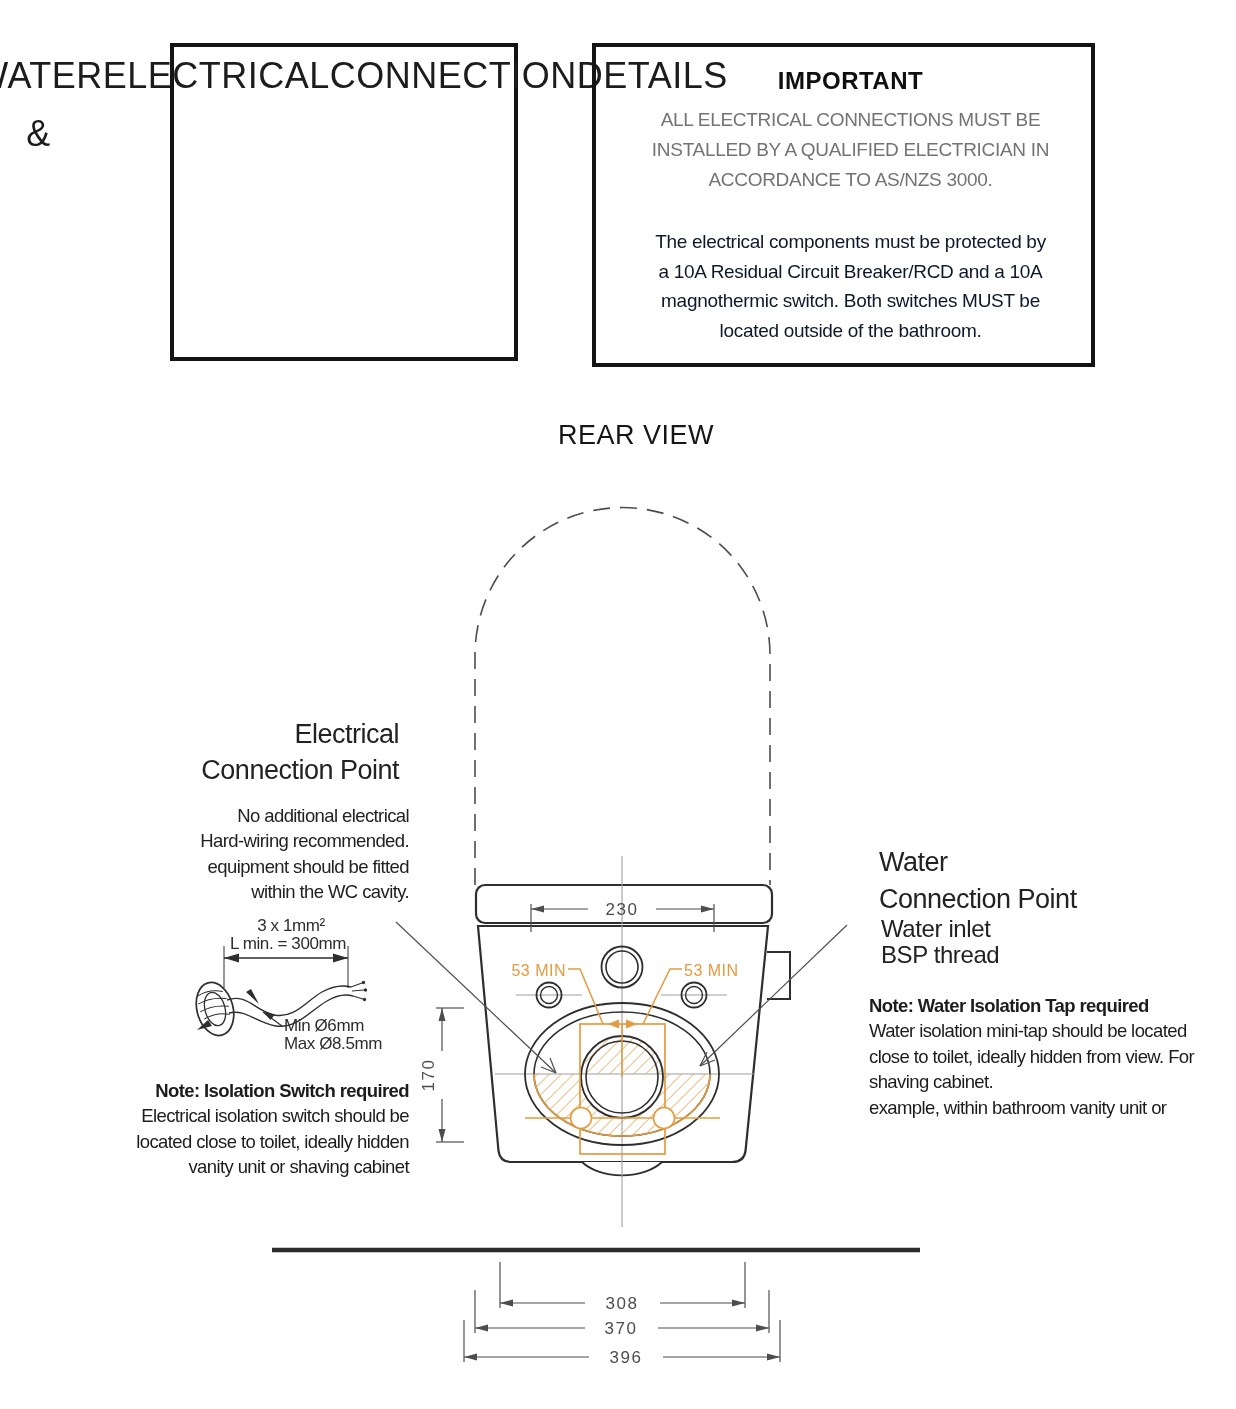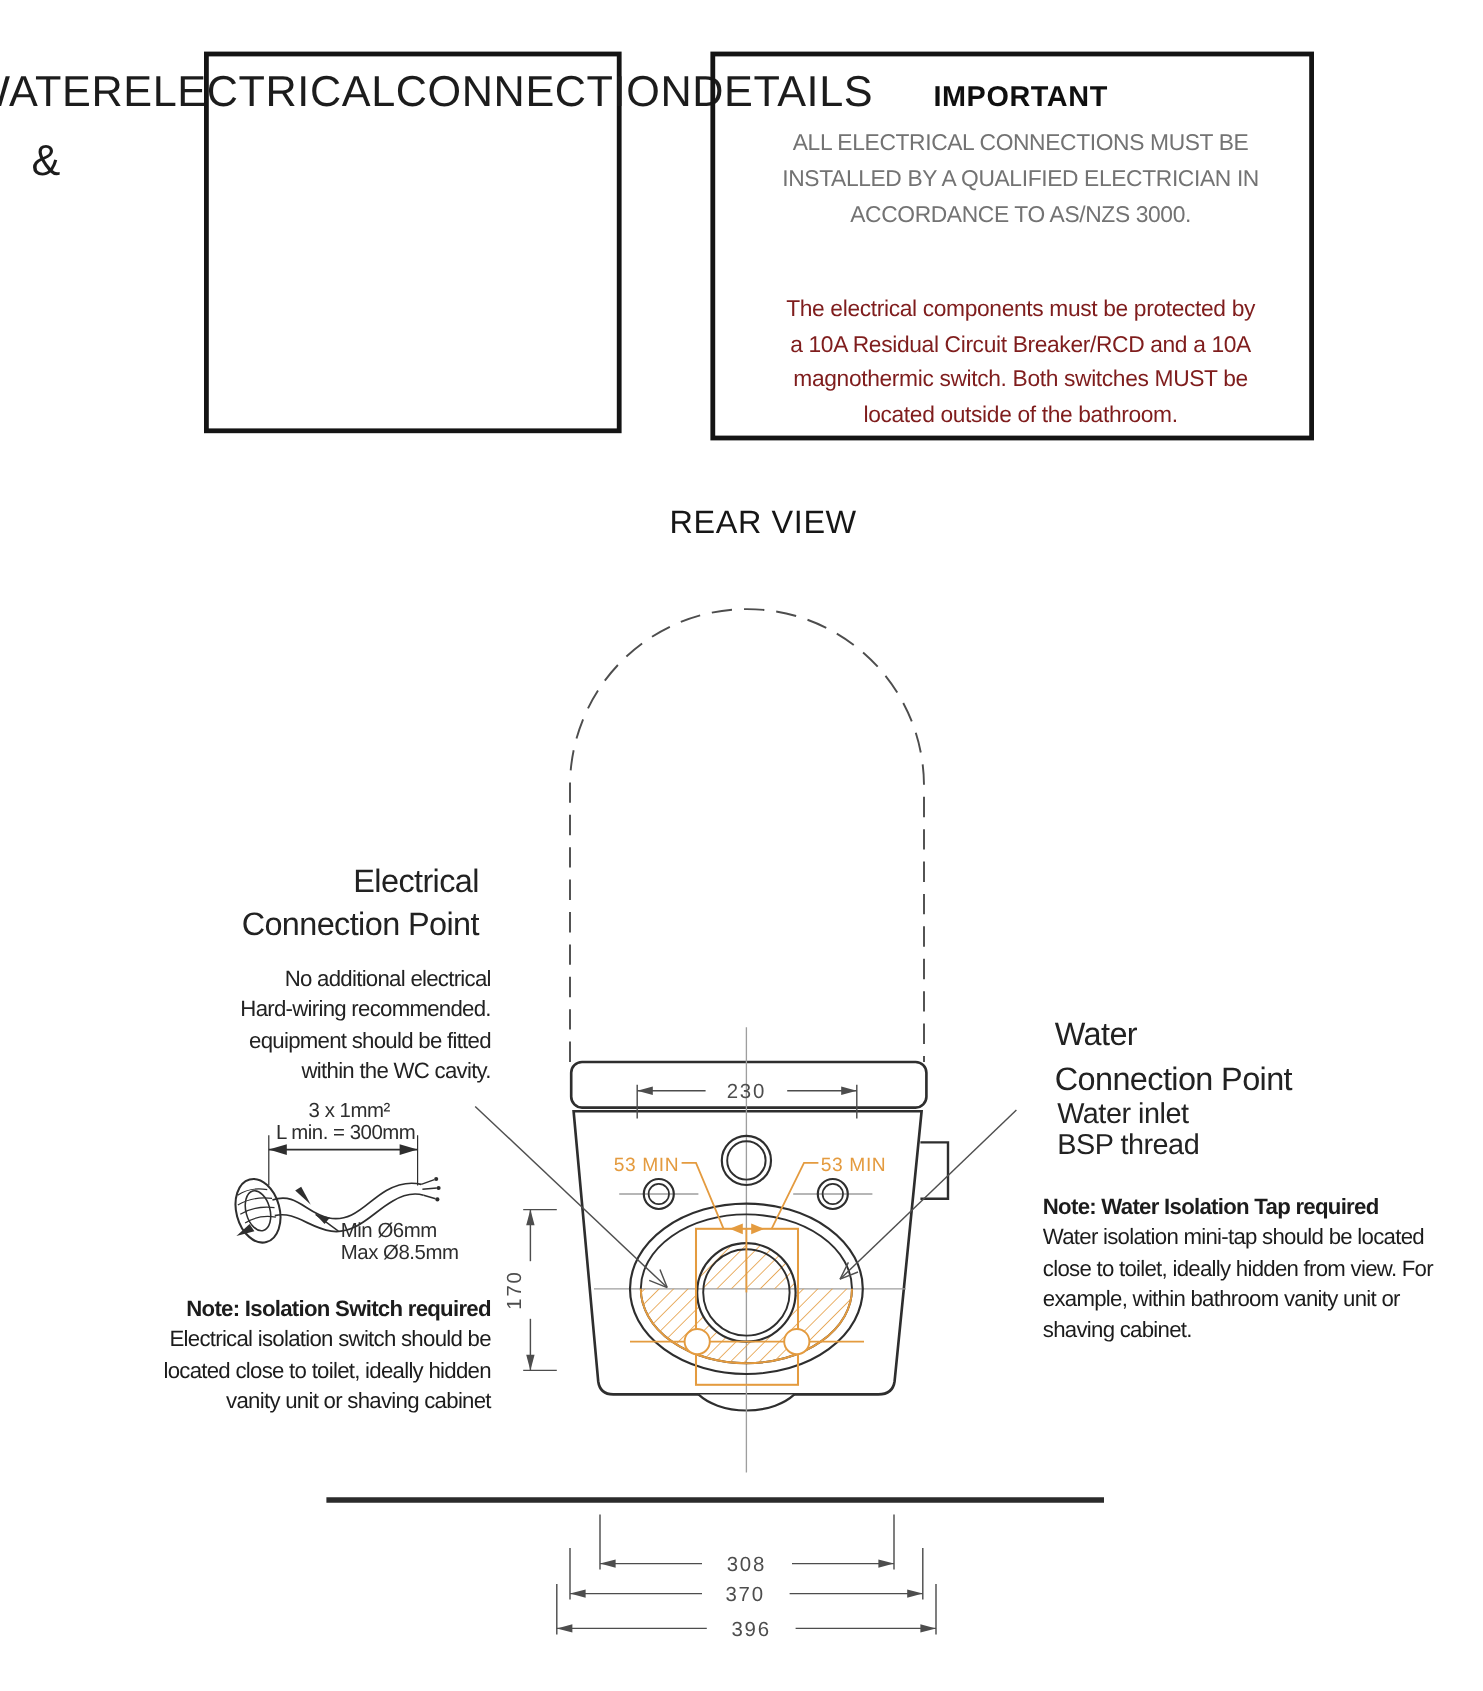--- a/index.html
+++ b/index.html
@@ -9,21 +9,21 @@
   .drawing{position:absolute;left:0;top:0;z-index:1;}
   .txt{z-index:2;padding-left:14px;}
 
   .title-box{left:170px;top:43px;width:348px;height:318px;border:4px solid #141414;
              box-sizing:border-box;display:flex;flex-direction:row;justify-content:center;
              text-align:center;font-size:36px;line-height:58px;letter-spacing:.5px;color:#1c1c1c;}
   .important-box{left:592px;top:43px;width:503px;height:324px;border:4px solid #141414;
              box-sizing:border-box;text-align:center;padding-top:20px;}
   .imp-heading{font-size:24px;font-weight:bold;letter-spacing:.5px;color:#0f0f0f;}
   .imp-para1{margin-top:10px;font-size:19px;line-height:30px;letter-spacing:-.3px;color:#737373;}
-  .imp-para2{margin-top:48px;font-size:19px;line-height:29.5px;letter-spacing:-.3px;color:#7f1d1d;}
+  .imp-para2{margin-top:32px;font-size:19px;line-height:29.5px;letter-spacing:-.3px;color:#0f172a;}
 
   .rear-view{left:422px;top:420px;width:400px;text-align:center;font-size:27px;
              letter-spacing:.5px;color:#161616;}
 
   .elec-heading{left:85px;top:716px;width:300px;text-align:right;font-size:27px;
              line-height:36px;letter-spacing:-.5px;color:#222;}
   .elec-body{left:115px;top:803px;width:280px;text-align:right;font-size:18.5px;
              line-height:25.3px;letter-spacing:-.6px;color:#222;}
   .elec-note{left:95px;top:1078px;width:300px;text-align:right;font-size:18.5px;
              line-height:25.3px;letter-spacing:-.6px;color:#1c1c1c;}
@@ -252,17 +252,17 @@
     <div>Connection Point</div>
   </div>
   <div class="abs txt water-sub">
     <div>Water inlet</div>
     <div>BSP thread</div>
   </div>
   <div class="abs txt water-note">
     <div class="note-heading">Note: Water Isolation Tap required</div>
     <div>Water isolation mini-tap should be located</div>
     <div>close to toilet, ideally hidden from view. For</div>
+    <div>shaving cabinet.</div>
     <div>example, within bathroom vanity unit or</div>
-    <div>shaving cabinet.</div>
   </div>
 
 </div>
 
 </body></html>

